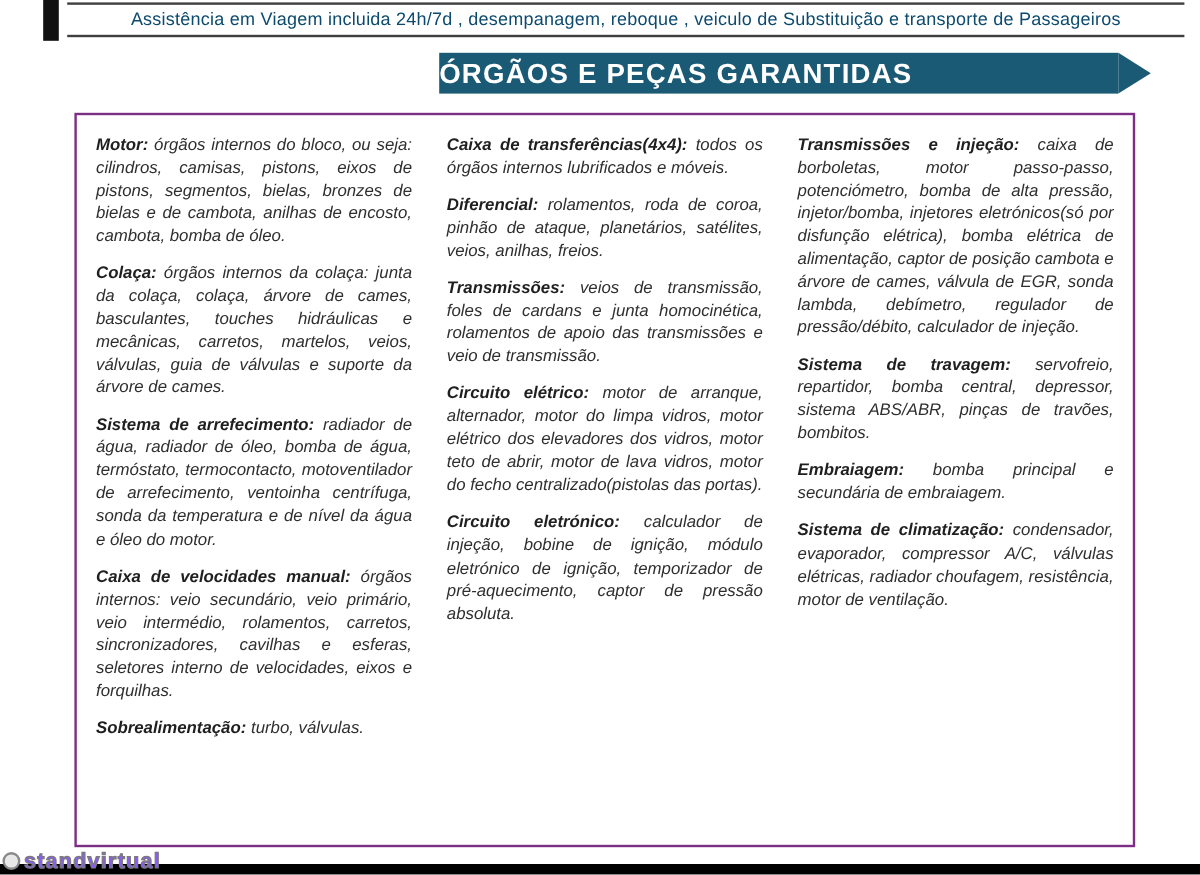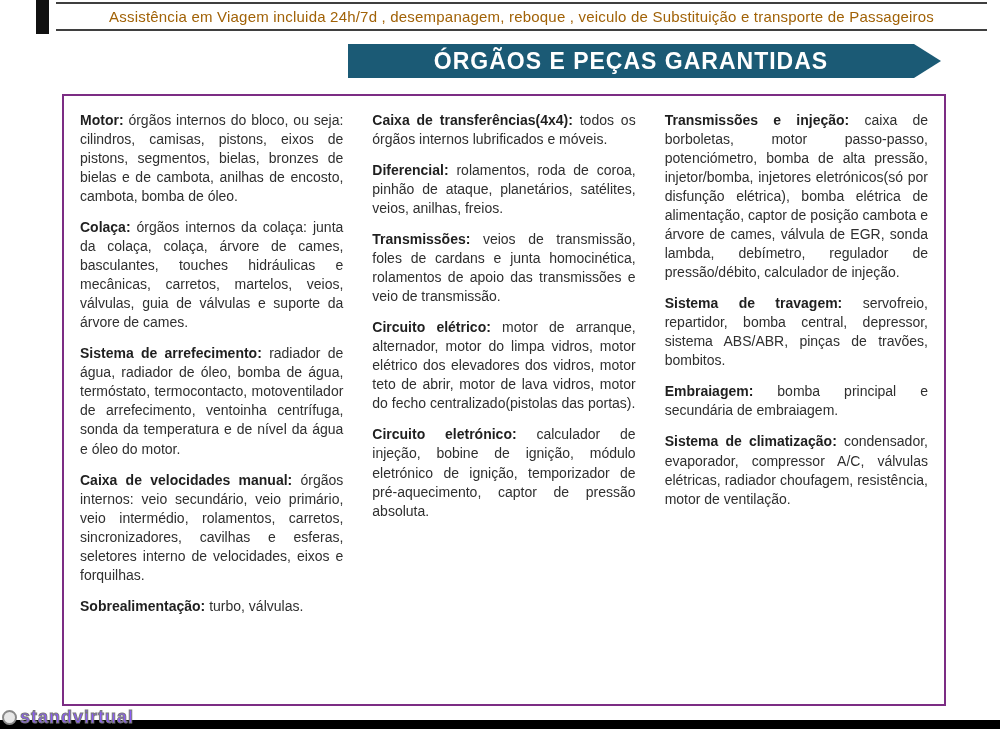--- a/index.html
+++ b/index.html
@@ -11,41 +11,41 @@
   }
   .page { position: relative; width: 1000px; height: 729px; background: #fff; overflow: hidden; }
 
   .corner-mark { position: absolute; left: 36px; top: 0; width: 13px; height: 34px; background: #111; }
 
   .top-bar {
     position: absolute; left: 56px; right: 13px; top: 2px; height: 29px;
     border-top: 2px solid #3f3f3f; border-bottom: 2px solid #3f3f3f;
     display: flex; align-items: center; justify-content: center;
   }
-  .top-text { font-size: 15px; color: #a16207; letter-spacing: 0.2px; white-space: nowrap; }
+  .top-text { font-size: 15px; color: #0c4a6e; letter-spacing: 0.2px; white-space: nowrap; }
 
   .banner { position: absolute; left: 348px; top: 44px; height: 34px; display: flex; }
   .banner-body {
     background: #1b5a75; width: 566px;
-    display: flex; align-items: center; justify-content: center;
+    display: flex; align-items: center; justify-content: flex-start; margin-left: 18px;
   }
   .banner-title { color: #ffffff; font-size: 23px; font-weight: 700; letter-spacing: 1px; }
   .banner-arrow {
     width: 0; height: 0;
     border-top: 17px solid transparent; border-bottom: 17px solid transparent;
     border-left: 27px solid #1b5a75;
   }
 
   .content-box {
     position: absolute; left: 62px; top: 94px; width: 884px; height: 612px;
     border: 2px solid #7c2d84; background: #fff;
     padding: 15px 16px 8px; display: flex; gap: 29px;
   }
   .col { flex: 1; font-size: 14px; line-height: 1.36; color: #2f2f2f; text-align: justify; }
-  .item { margin-bottom: 12px; }
+  .item { margin-bottom: 12px; font-style: italic; }
   .item strong { font-weight: 700; color: #1f1f1f; }
 
   .watermark { position: absolute; left: 2px; bottom: 1px; display: flex; align-items: center; gap: 3px; z-index: 3; }
   .wm-circle {
     display: inline-block; width: 15px; height: 15px; border-radius: 50%;
     border: 2px solid #8a8a8a; background: #e8e8e8;
   }
   .wm-text {
     font-size: 18px; font-weight: 700; letter-spacing: 1px;
     color: #8b5cf6; -webkit-text-stroke: 1px #7a7a7a;

